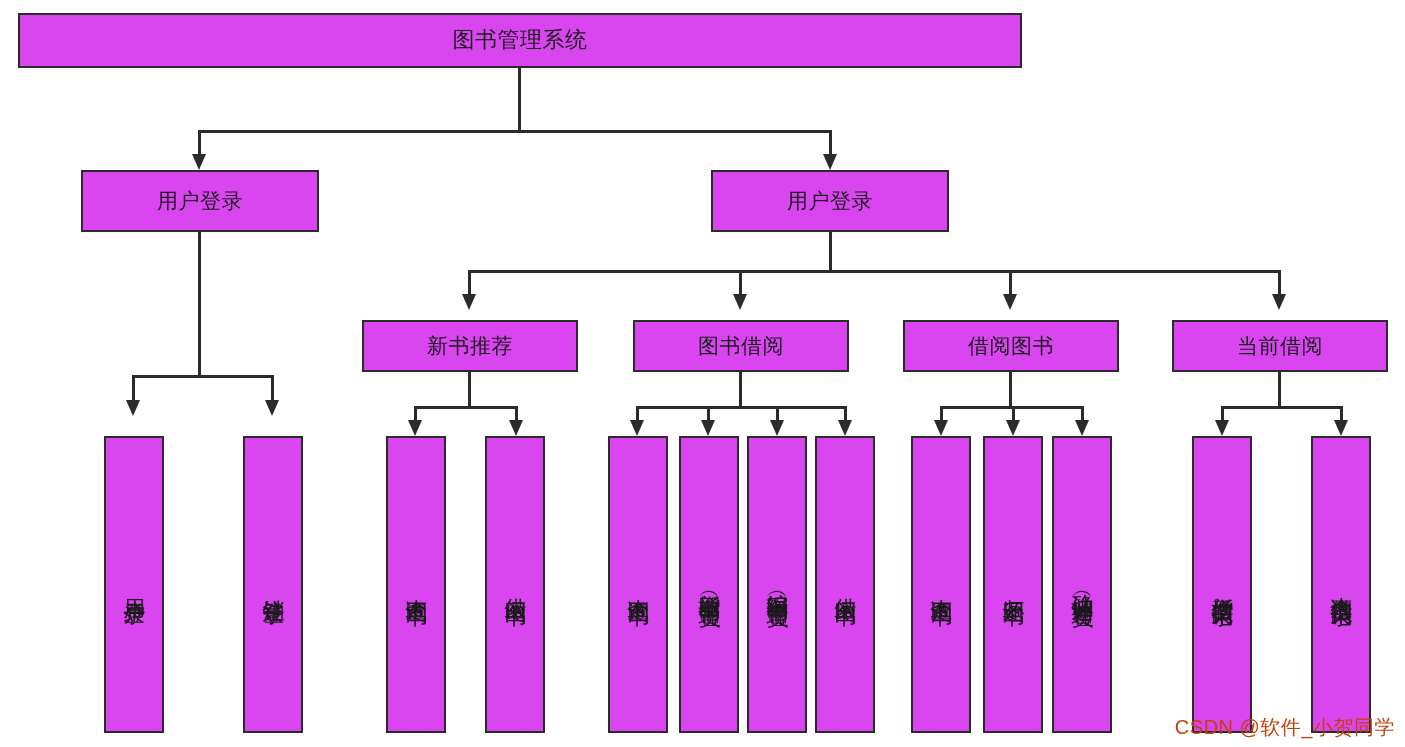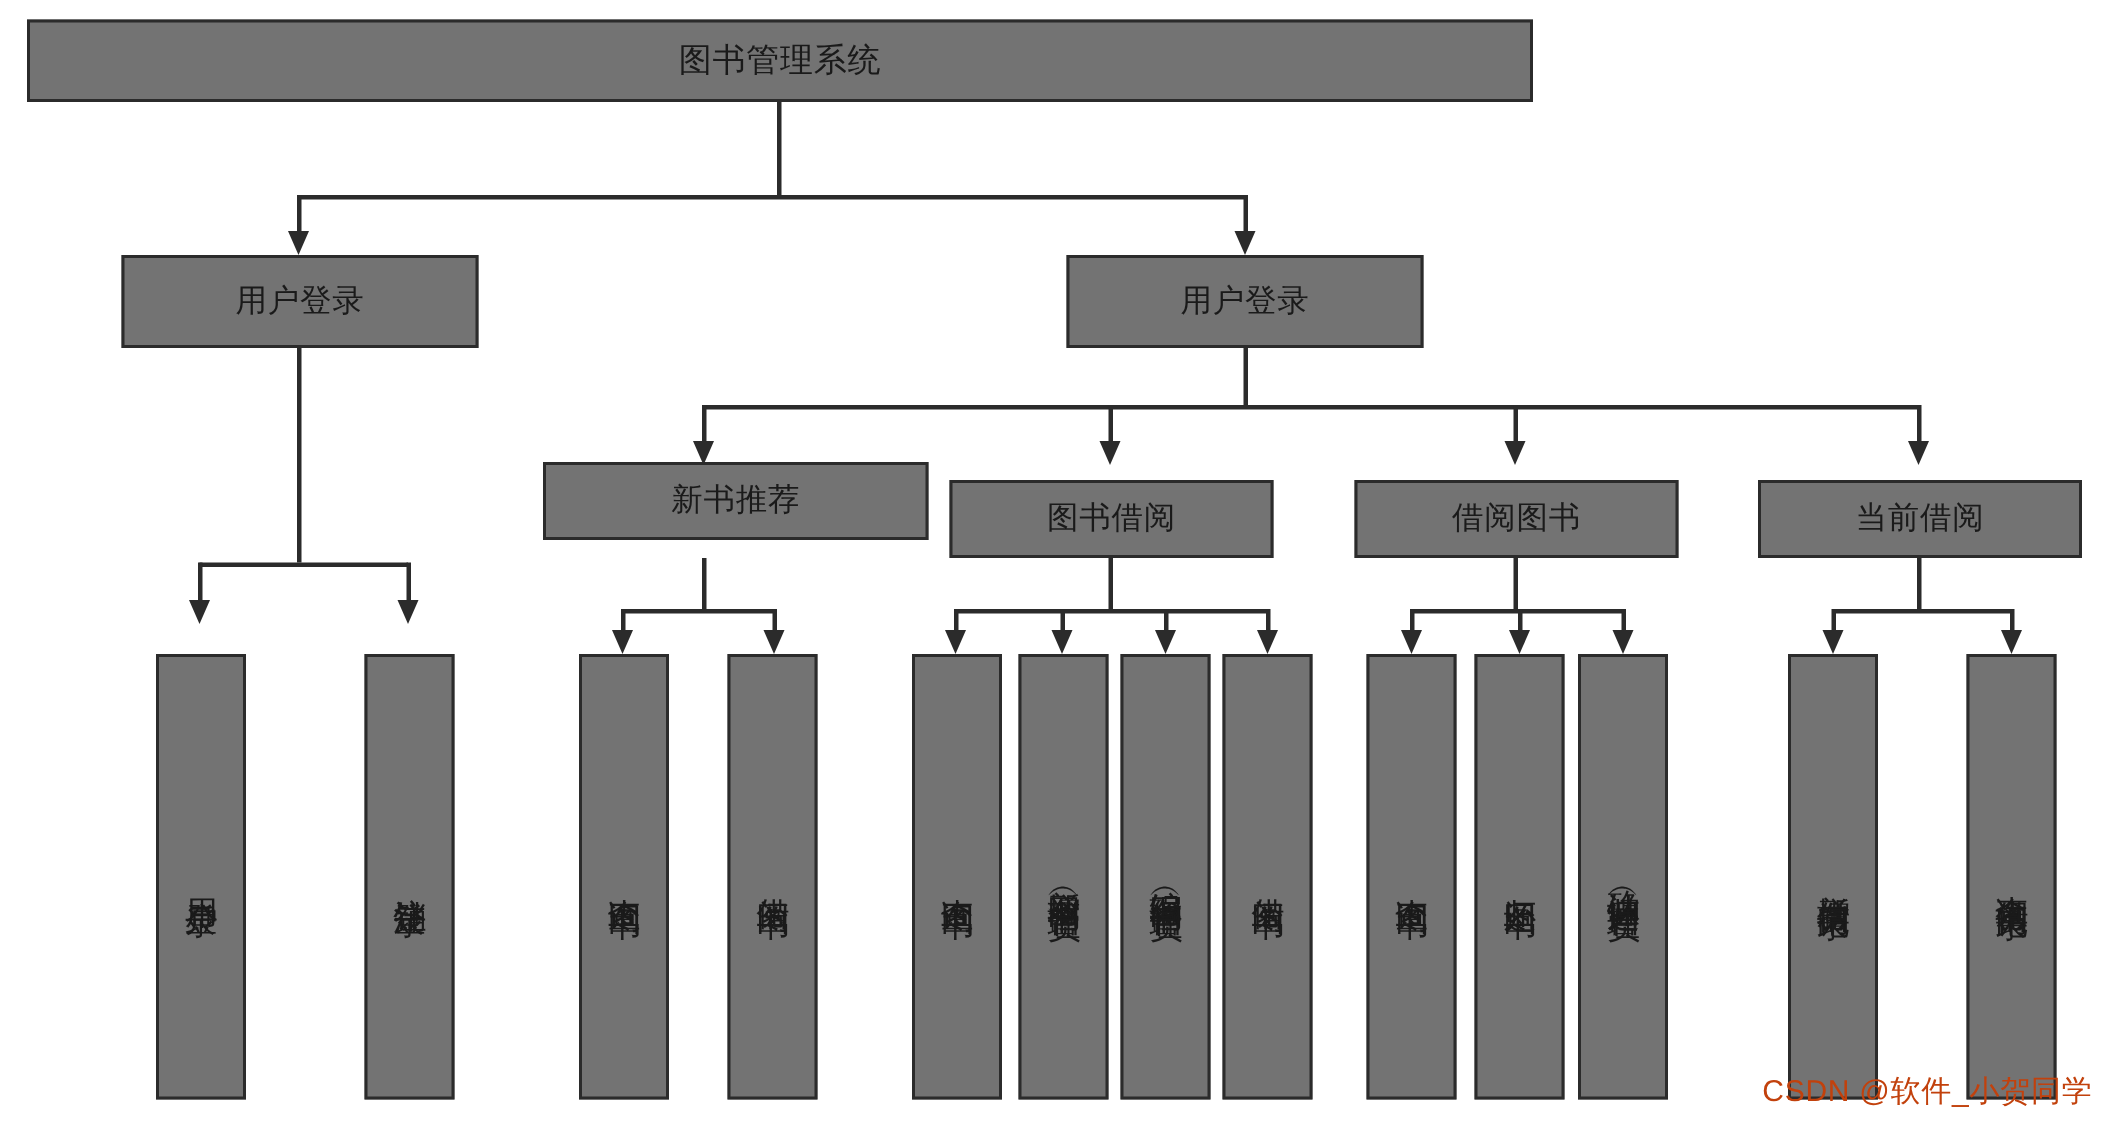--- a/index.html
+++ b/index.html
@@ -14,21 +14,21 @@
     position: relative;
     width: 1405px;
     height: 747px;
     background: #ffffff;
     overflow: hidden;
   }
   .node {
     position: absolute;
     box-sizing: border-box;
     border: 2.5px solid #2b2b2b;
-    background: #737373;
+    background: #d946ef;
     display: flex;
     align-items: center;
     justify-content: center;
     color: #1a1a1a;
   }
   .node-label {
     font-size: 21px;
     line-height: 1.12;
     letter-spacing: 0.5px;
     white-space: nowrap;
@@ -135,21 +135,21 @@
   <div id="node-layer">
       <div class="node root" style="left: 18px; top: 13px; width: 1004px; height: 55px;">
         <span class="node-label">图书管理系统</span>
       </div>
       <div class="node level2" style="left: 81px; top: 170px; width: 238px; height: 62px;">
         <span class="node-label">用户登录</span>
       </div>
       <div class="node level2" style="left: 711px; top: 170px; width: 238px; height: 62px;">
         <span class="node-label">用户登录</span>
       </div>
-      <div class="node level3" style="left: 362px; top: 308px; width: 257px; height: 52px;">
+      <div class="node level3" style="left: 362px; top: 320px; width: 216px; height: 52px;">
         <span class="node-label">新书推荐</span>
       </div>
       <div class="node level3" style="left: 633px; top: 320px; width: 216px; height: 52px; justify-content: center;">
         <span class="node-label">图书借阅</span>
       </div>
       <div class="node level3" style="left: 903px; top: 320px; width: 216px; height: 52px;">
         <span class="node-label">借阅图书</span>
       </div>
       <div class="node level3" style="left: 1172px; top: 320px; width: 216px; height: 52px;">
         <span class="node-label">当前借阅</span>

